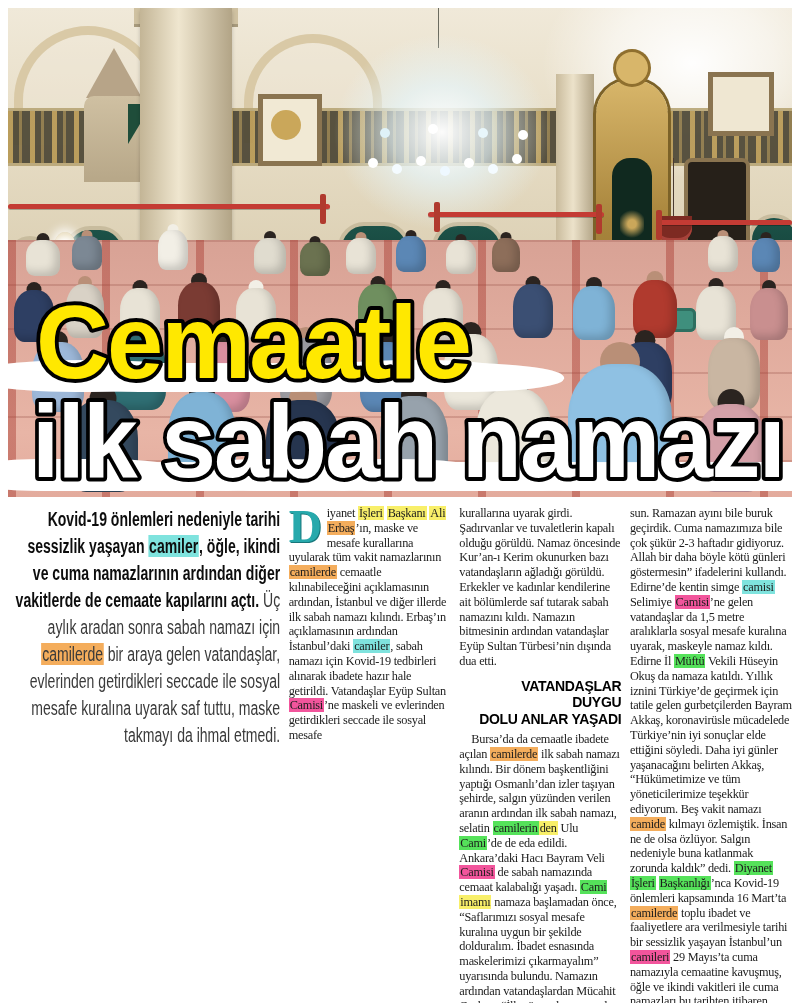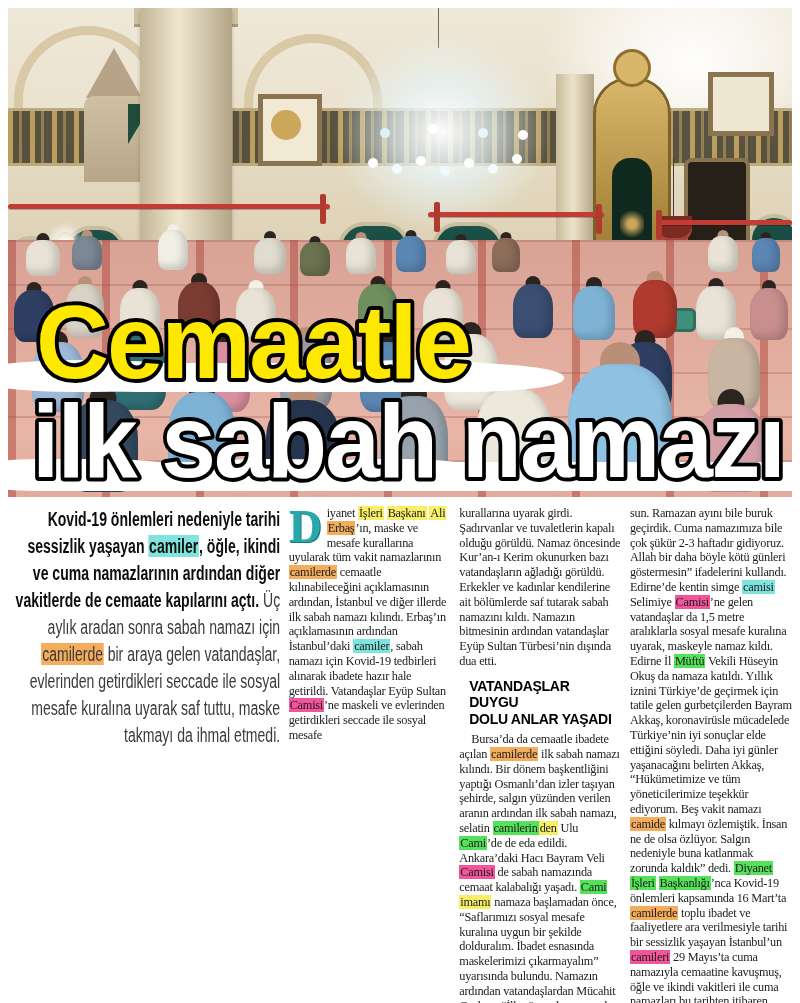--- a/index.html
+++ b/index.html
@@ -82,21 +82,21 @@
   .lead{width:378px;transform:scaleX(0.72);transform-origin:left top;text-align:right;
         font-family:"Liberation Sans",sans-serif;font-size:19.5px;line-height:27px;color:#3a3a3a;font-weight:400;}
   .lead .bold{font-weight:700;color:#0d0d0d;}
   .col{width:162px;flex:0 0 162px;font-family:"Liberation Serif",serif;font-size:12.3px;line-height:14.8px;
        letter-spacing:-0.25px;color:#1c1c1c;text-align:left;}
   .col p{margin:0;}
   .para.indent{text-indent:12px;}
   .dropcap{float:left;font-family:"Liberation Serif",serif;font-weight:700;font-size:46px;line-height:38px;
            padding:2px 5px 0 0;color:#27a9ac;text-shadow:1px 1px 0 #17767a;}
   .subhead{font-family:"Liberation Sans",sans-serif;font-weight:700;font-size:14px;line-height:16.5px;
-           letter-spacing:-0.3px;color:#000;margin:9px 0 5px 10px;}
+           letter-spacing:-0.3px;color:#000;margin:9px 0 5px 10px;text-align:right;}
   .hl{padding:0 1px;}
   .hl-cyan{background:#7fe3de;}
   .hl-yellow{background:#f8ef69;}
   .hl-orange{background:#f4ad5c;}
   .hl-pink{background:#f2559c;}
   .hl-green{background:#55e25a;}
 </style>
 </head>
 <body>
 

